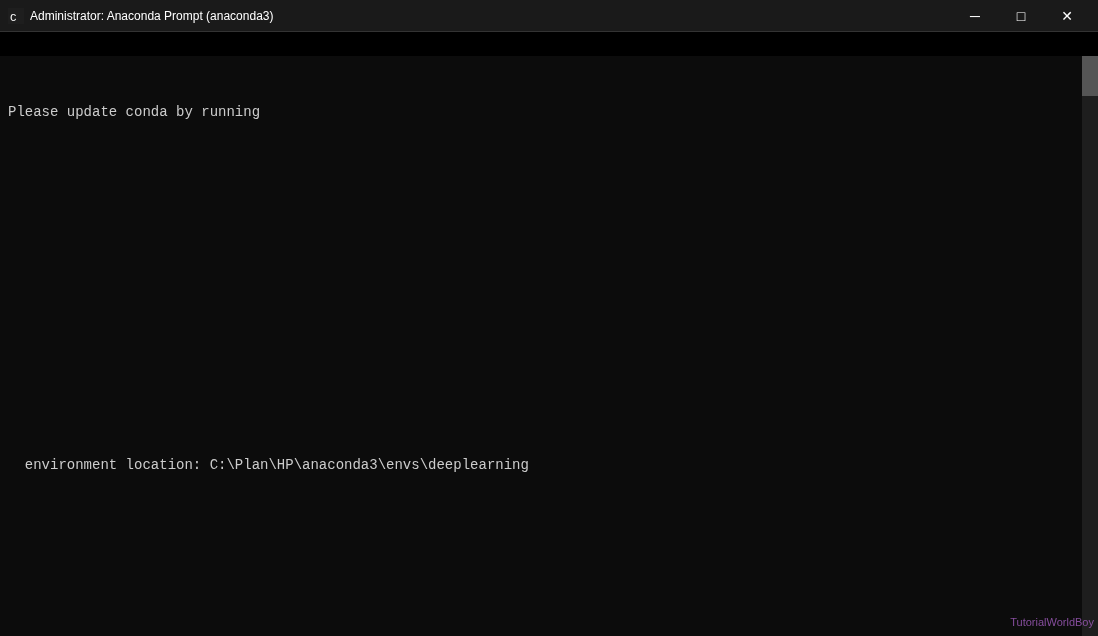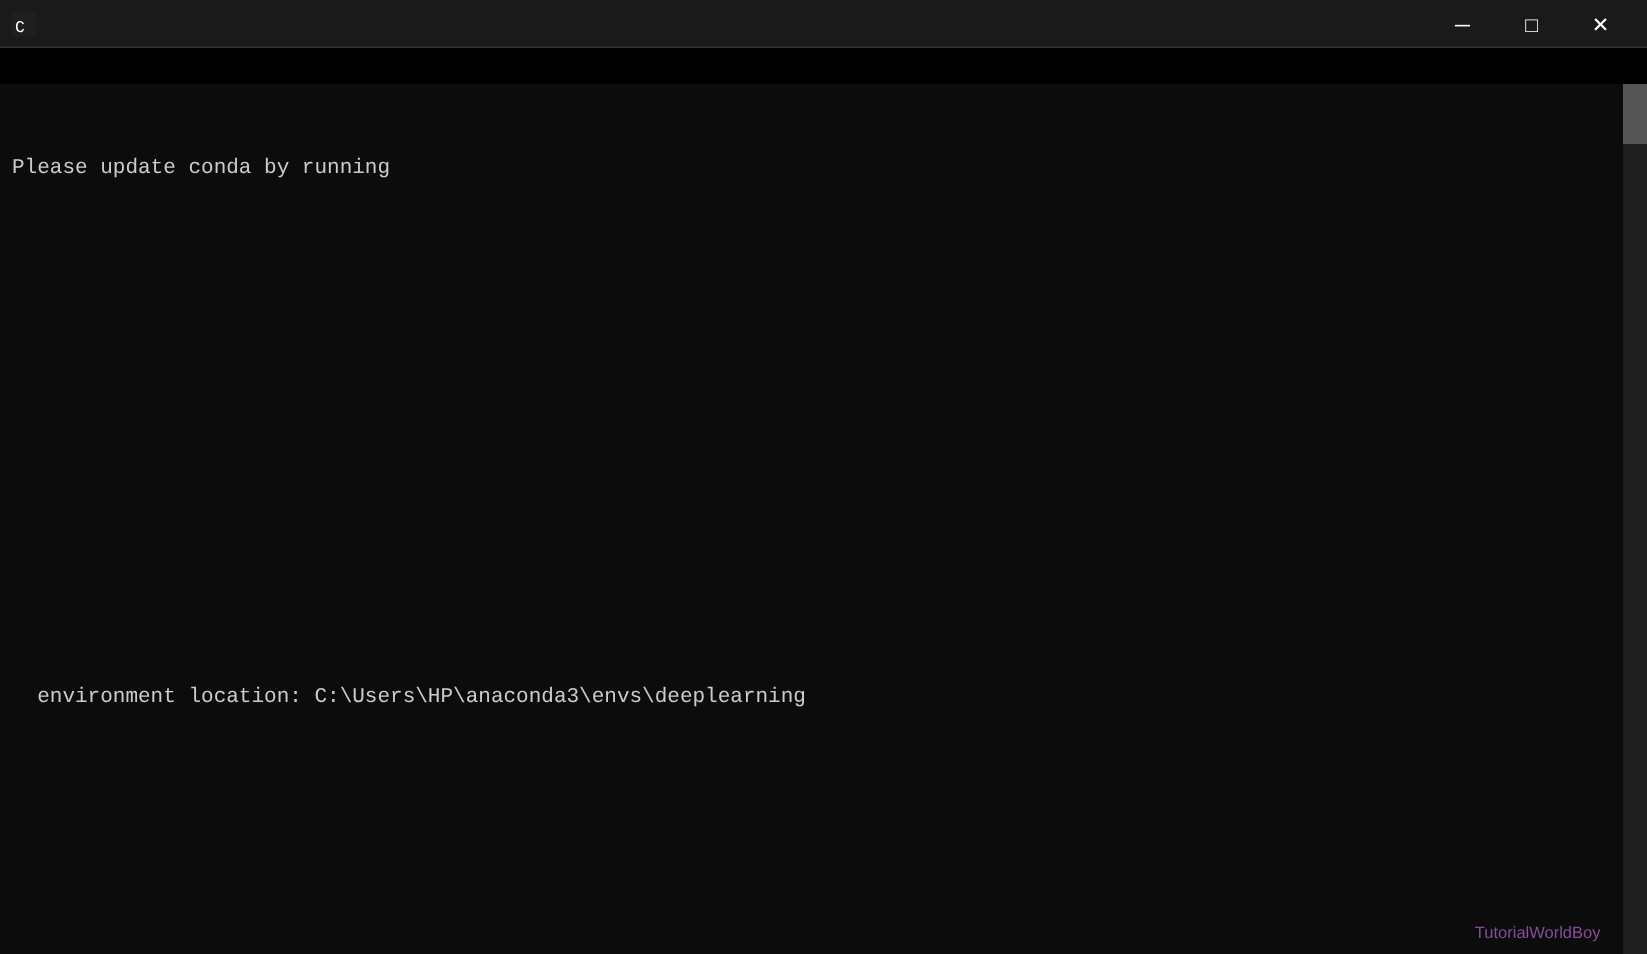--- a/index.html
+++ b/index.html
@@ -100,37 +100,38 @@
 <body>
 
 <div class="title-bar">
   <div class="title-bar-left">
     <div class="title-bar-icon">
       <svg viewBox="0 0 16 16" fill="none">
         <rect width="16" height="16" fill="#1e1e1e"></rect>
         <text x="2" y="13" font-size="11" fill="#ffffff" font-family="Courier New">C</text>
       </svg>
     </div>
+    <span class="title-bar-title">Administrator: Anaconda Prompt (anaconda3)</span>
   </div>
   <div class="title-bar-controls">
     <button class="title-bar-btn">─</button>
     <button class="title-bar-btn">□</button>
     <button class="title-bar-btn close">✕</button>
   </div>
 </div>
 
 <div class="terminal">
   <div class="terminal-content">
     <span class="line">Please update conda by running</span>
     <span class="line"> </span>
     <span class="line"> </span>
     <span class="line"> </span>
     <span class="line"> </span>
     <span class="line"> </span>
-    <span class="line">  environment location: C:\Users\HP\anaconda3\envs\deeplearning</span>
+    <span class="line">  environment location: C:\Plan\HP\anaconda3\envs\deeplearning</span>
     <span class="line"> </span>
     
     
     
     
     
     
     
     
     
@@ -144,13 +145,13 @@
     
     
     
     
   </div>
   <div class="scrollbar">
     <div class="scrollbar-thumb"></div>
   </div>
 </div>
 
-<div style="position:fixed; bottom: 8px; right: 31px; color: #9b59b6; font-size: 11px; font-family: sans-serif; opacity: 0.85; pointer-events: none;">TutorialWorldBoy</div>
+<div style="position:fixed; bottom: 8px; right: 4px; color: #9b59b6; font-size: 11px; font-family: sans-serif; opacity: 0.85; pointer-events: none;">TutorialWorldBoy</div>
 
 </body></html>

